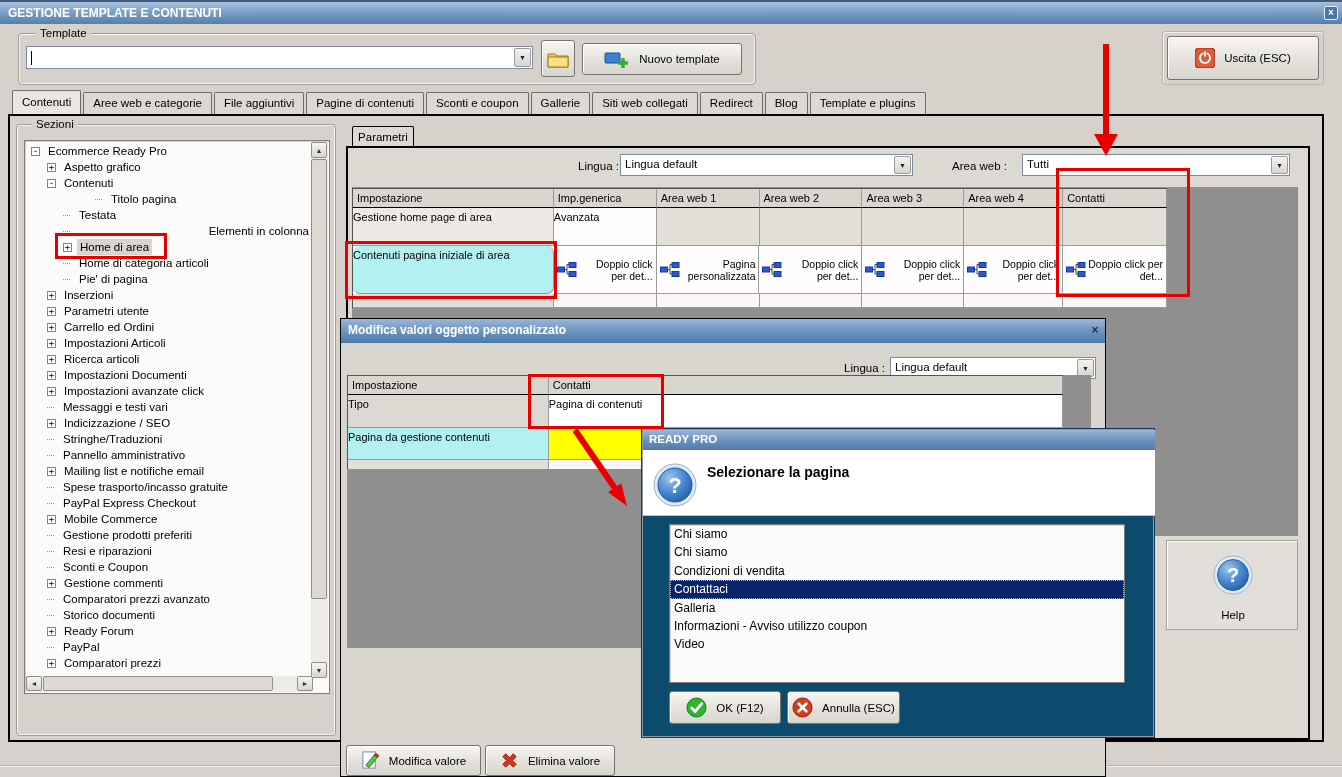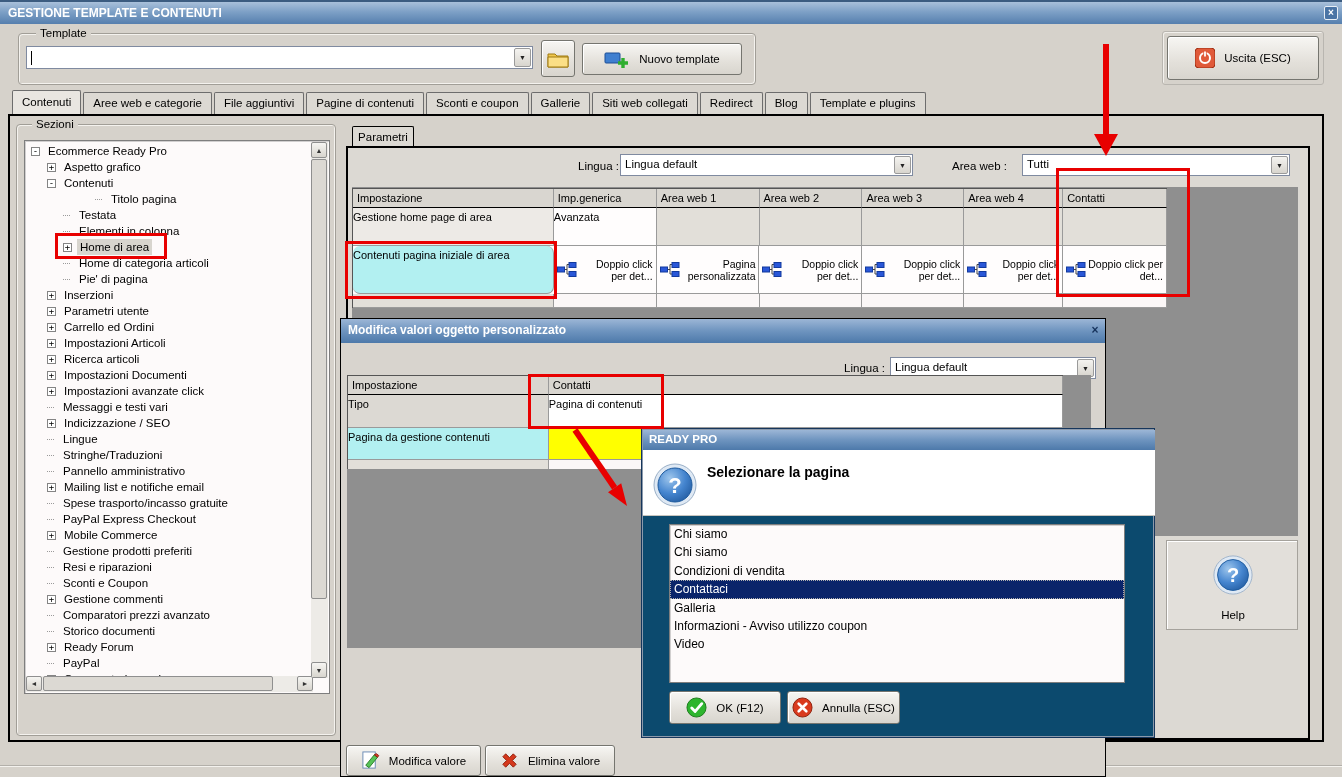--- a/index.html
+++ b/index.html
@@ -115,34 +115,34 @@
           <span class="tree-label">Contenuti</span>
         </div>
         <div class="tree-row" style="padding-left: 25px; margin-left: 43px;">
           <span class="tree-dash"></span>
           <span class="tree-label">Titolo pagina</span>
         </div>
         <div class="tree-row" style="padding-left: 36px;">
           <span class="tree-dash"></span>
           <span class="tree-label">Testata</span>
         </div>
+        <div class="tree-row" style="padding-left: 36px; justify-content: space-between;">
+          <span class="tree-dash"></span>
+          <span class="tree-label">Elementi in colonna</span>
+        </div>
         <div class="tree-row" style="padding-left: 36px;">
-          <span class="tree-dash"></span>
-          <span class="tree-label">Elementi in colonna</span>
+          <span class="tree-box">+</span>
+          <span class="tree-label selected">Home di area</span>
         </div>
         <div class="tree-row" style="padding-left: 36px;">
-          <span class="tree-box">+</span>
-          <span class="tree-label selected">Home di area</span>
+          <span class="tree-dash"></span>
+          <span class="tree-label">Home di categoria articoli</span>
         </div>
         <div class="tree-row" style="padding-left: 36px;">
           <span class="tree-dash"></span>
-          <span class="tree-label">Home di categoria articoli</span>
-        </div>
-        <div class="tree-row" style="padding-left: 36px;">
-          <span class="tree-dash"></span>
           <span class="tree-label">Pie' di pagina</span>
         </div>
         <div class="tree-row" style="padding-left: 20px;">
           <span class="tree-box">+</span>
           <span class="tree-label">Inserzioni</span>
         </div>
         <div class="tree-row" style="padding-left: 20px;">
           <span class="tree-box">+</span>
           <span class="tree-label">Parametri utente</span>
         </div>
@@ -166,24 +166,20 @@
           <span class="tree-box">+</span>
           <span class="tree-label">Impostazioni avanzate click</span>
         </div>
         <div class="tree-row" style="padding-left: 20px;">
           <span class="tree-dash"></span>
           <span class="tree-label">Messaggi e testi vari</span>
         </div>
         <div class="tree-row" style="padding-left: 20px;">
           <span class="tree-box">+</span>
           <span class="tree-label">Indicizzazione / SEO</span>
-        </div>
-        <div class="tree-row" style="padding-left: 20px;">
-          <span class="tree-dash"></span>
-          <span class="tree-label">Lingue</span>
         </div>
         <div class="tree-row" style="padding-left: 20px;">
           <span class="tree-dash"></span>
           <span class="tree-label">Stringhe/Traduzioni</span>
         </div>
         <div class="tree-row" style="padding-left: 20px; align-items: center;">
           <span class="tree-dash"></span>
           <span class="tree-label">Pannello amministrativo</span>
         </div>
         <div class="tree-row" style="padding-left: 20px;">

